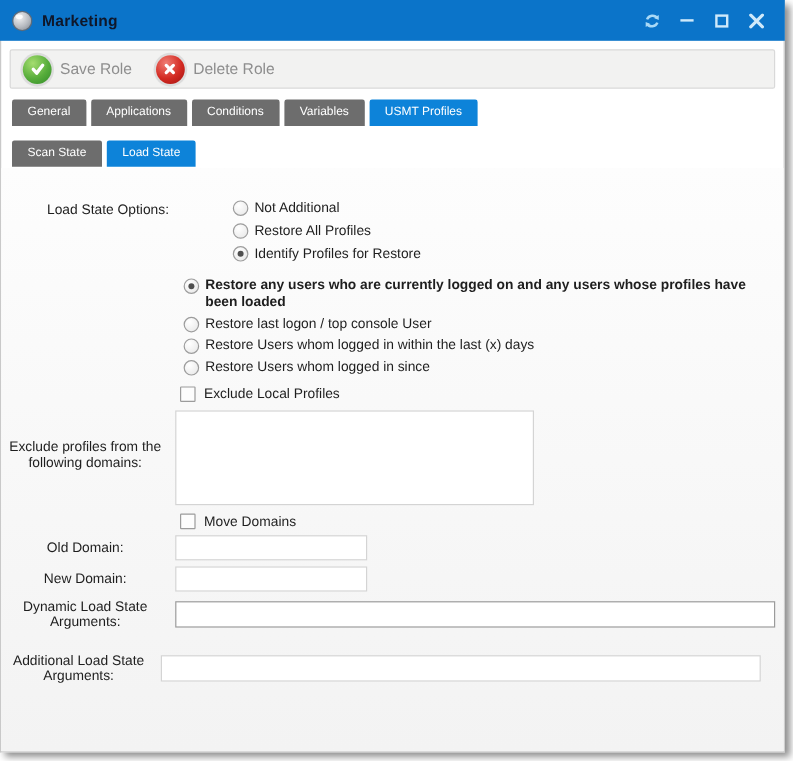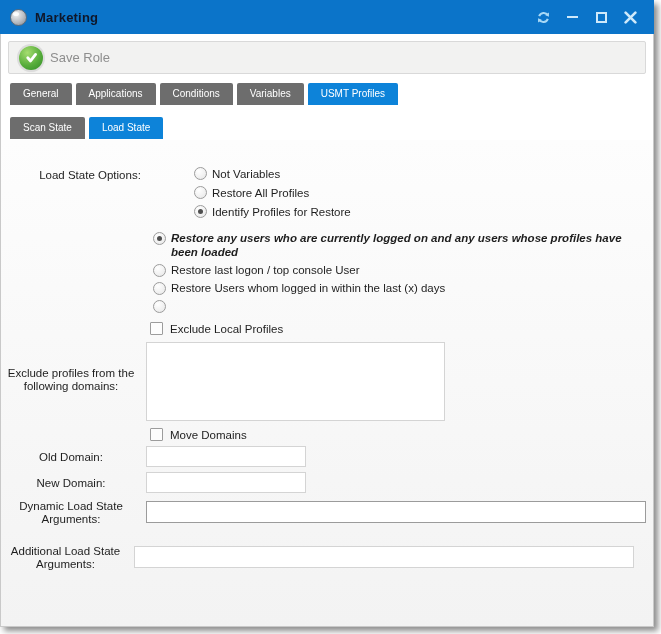--- a/index.html
+++ b/index.html
@@ -72,21 +72,21 @@
   .radio.on::after { content:""; position:absolute; left:3px; top:3px; width:5px; height:5px;
     border-radius:50%; background:#4f4f4f; }
   .checkbox {
     width:13px; height:13px; border:1px solid #9c9c9c; background:#fdfdfd; border-radius:1px; flex:none;
   }
   .chk-row { display:flex; align-items:center; gap:7px; }
 
   .g2 .opt2-row { display:flex; align-items:flex-start; gap:5px; margin-bottom:4px; }
   .g2 .opt2-row .radio { margin-top:1px; }
   .g2 .lbl { line-height:14px; }
-  .g2 .lbl.on { font-weight:bold;font-style:italic; }
+  .g2 .lbl.on { font-weight:bold; }
 
   .txt {
     border:1px solid #d4d4d4; background:#ffffff; height:21px; font-family:"Liberation Sans",sans-serif;
     font-size:11.5px; padding:0 4px; outline:none;
   }
   .txt.strong { border:1px solid #9b9b9b; height:22px; }
   textarea.box {
     border:1px solid #d4d4d4; background:#ffffff; resize:none; outline:none;
     font-family:"Liberation Sans",sans-serif; font-size:11.5px; padding:3px;
   }
@@ -124,20 +124,28 @@
 
   <div class="toolbar">
     <div class="tb-btn">
       <span class="icon-circle icon-save">
         <svg width="15" height="15" viewBox="0 0 24 24">
             <path d="M6 12.5l4.5 5L18.5 7" fill="none" stroke="#ffffff" stroke-width="4.5" stroke-linecap="round" stroke-linejoin="round"></path>
           </svg>
       </span>
       <span class="tb-label">Save Role</span>
     </div>
+    <div class="tb-btn">
+      <span class="icon-circle icon-del">
+        <svg width="13" height="13" viewBox="0 0 24 24">
+            <path d="M6.5 6.5 L17.5 17.5 M17.5 6.5 L6.5 17.5" fill="none" stroke="#ffffff" stroke-width="5" stroke-linecap="round"></path>
+          </svg>
+      </span>
+      <span class="tb-label">Delete Role</span>
+    </div>
   </div>
 
   <div class="tabs tabs-row1">
     <div class="tab">General</div>
     <div class="tab">Applications</div>
     <div class="tab">Conditions</div>
     <div class="tab">Variables</div>
     <div class="tab on">USMT Profiles</div>
   </div>
 
@@ -146,21 +154,21 @@
     <div class="tab on">Load State</div>
   </div>
 
   <div class="form">
 
     <div class="abs rlabel" style="left:0; width:178px; top:29px;">Load State Options:</div>
 
     <div class="abs" style="left:193px; top:24px;">
       <div class="opt-row">
         <span class="radio"></span>
-        <span>Not Variables</span>
+        <span>Not Additional</span>
       </div>
       <div class="opt-row">
         <span class="radio"></span>
         <span>Restore All Profiles</span>
       </div>
       <div class="opt-row">
         <span class="radio on"></span>
         <span>Identify Profiles for Restore</span>
       </div>
     </div>
@@ -173,20 +181,21 @@
       <div class="opt2-row">
         <span class="radio"></span>
         <span class="lbl">Restore last logon / top console User</span>
       </div>
       <div class="opt2-row">
         <span class="radio"></span>
         <span class="lbl">Restore Users whom logged in within the last (x) days</span>
       </div>
       <div class="opt2-row">
         <span class="radio"></span>
+        <span class="lbl">Restore Users whom logged in since</span>
       </div>
     </div>
 
     <div class="abs chk-row" style="left:149px; top:182px;">
       <span class="checkbox"></span>
       <span>Exclude Local Profiles</span>
     </div>
 
     <div class="abs rlabel" style="left:0; width:140px; top:227px;">Exclude profiles from the following domains:</div>
     <textarea class="abs box" style="left: 145px; top: 202px; width: 299px; height: 79px;"></textarea>

